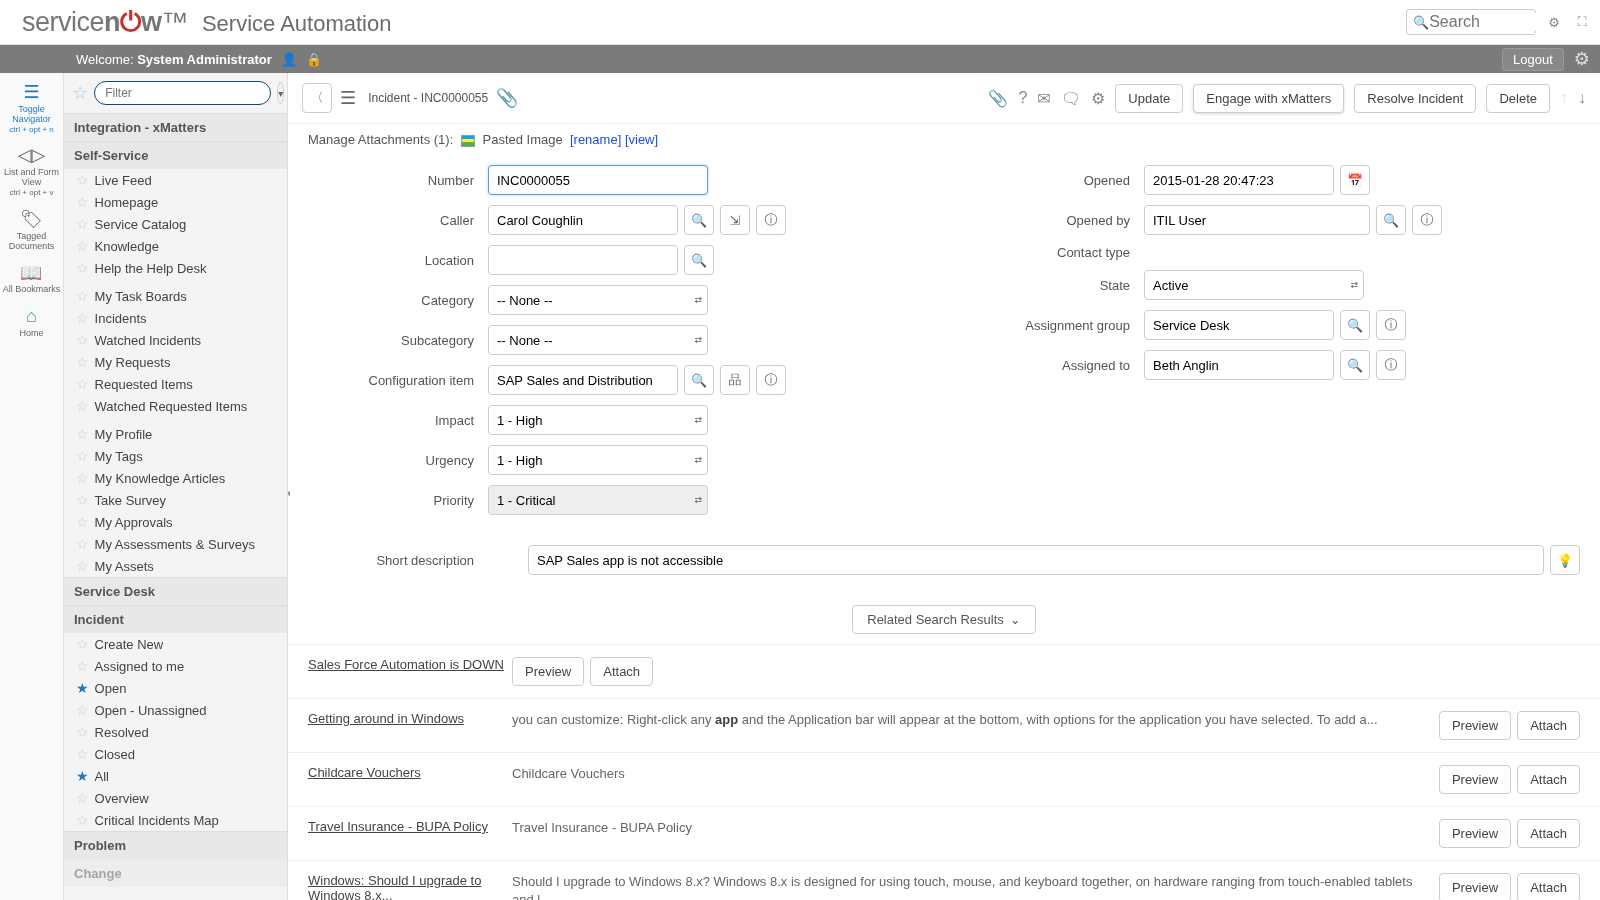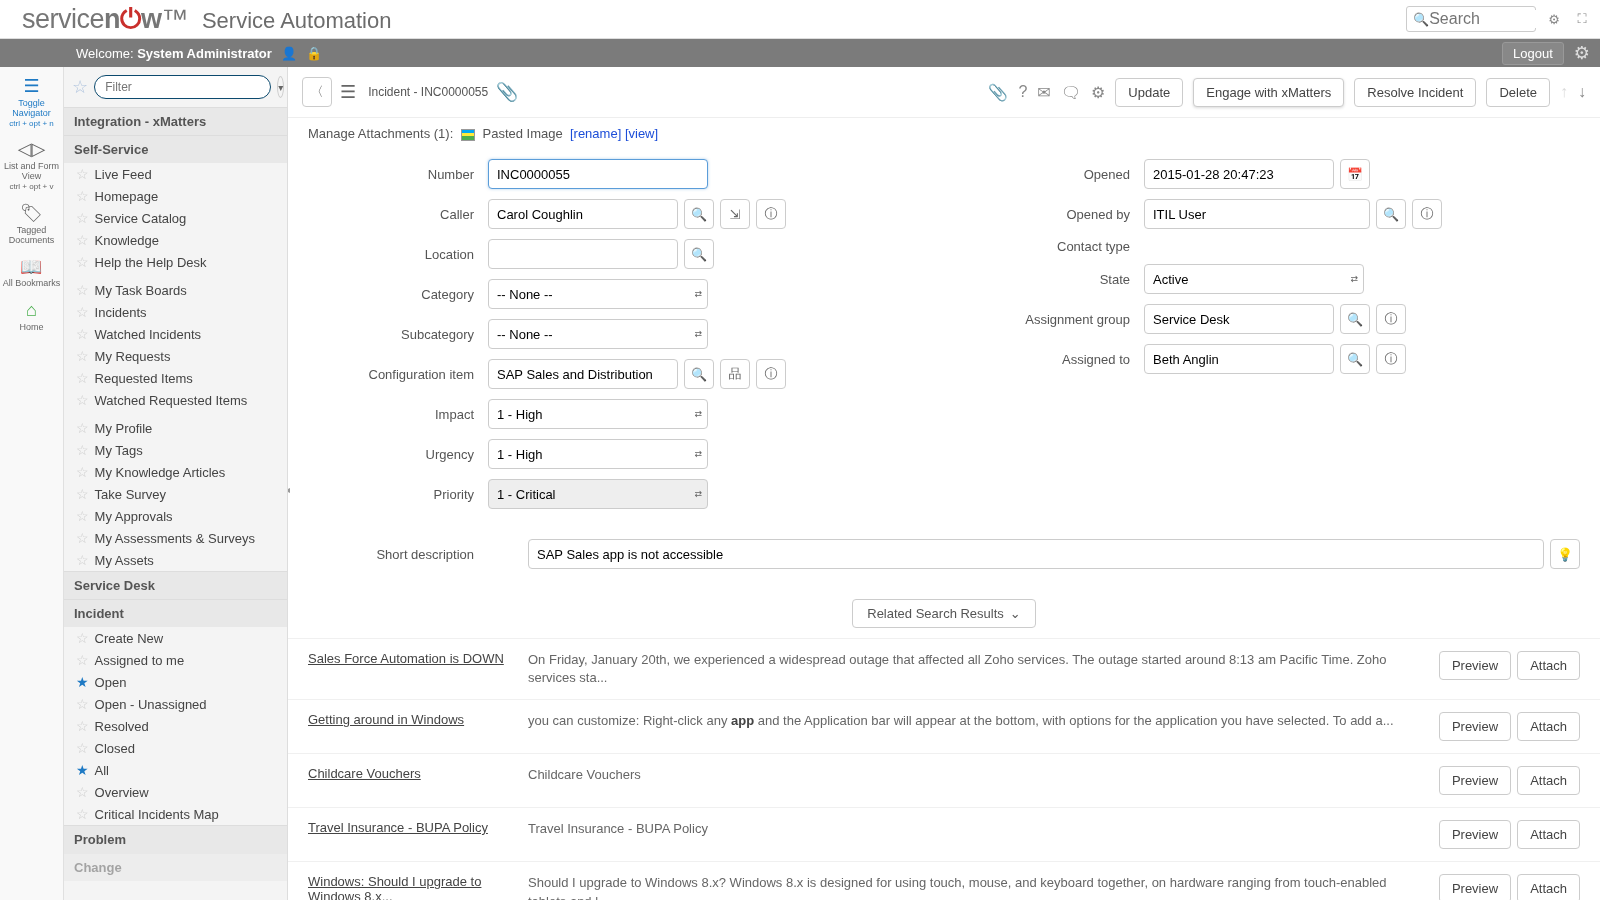--- a/index.html
+++ b/index.html
@@ -1,18 +1,18 @@
 <!DOCTYPE html>
 <html><head>
 <meta charset="utf-8">
 <style>
 * { box-sizing: border-box; margin: 0; padding: 0; font-family: Arial, Helvetica, sans-serif; }
 html, body { height: 100%; overflow: hidden; }
 body { display: flex; flex-direction: column; font-size: 13px; color: #333; }
-.topbar { display: flex; align-items: center; height: 39px; background: #fff; border-bottom: 1px solid #ddd; padding: 0 8px; }
+.topbar { display: flex; align-items: center; height: 45px; background: #fff; border-bottom: 1px solid #ddd; padding: 0 8px; }
 .logo { display: flex; align-items: baseline; gap: 14px; margin-left: 14px; }
 .logo-sn { font-size: 27px; font-weight: 300; color: #767676; letter-spacing: -0.5px; }
 .logo-sn b { font-weight: bold; }
 .logo-sn .red { color: #c9302c; font-weight: bold; }
 .logo-sub { font-size: 22px; color: #6c6c6c; font-weight: 300; }
 .top-right { margin-left: auto; display: flex; align-items: center; gap: 8px; }
 .search-top { display: flex; align-items: center; border: 1px solid #ccc; border-radius: 3px; padding: 2px 6px; width: 130px; height: 26px; }
 .search-top input { border: none; outline: none; flex: 1; font-size: 16px; }
 .search-top .arrow { font-size: 10px; }
 .gear-top, .expand-top { width: 20px; text-align: center; color: #888; cursor: pointer; }
@@ -58,21 +58,21 @@
 .txt-input.focus { border: 1.5px solid #5b9dd9; box-shadow: 0 0 3px rgba(91,157,217,0.5); }
 .sel { appearance: none; -webkit-appearance: none; background: #fff; border: 1px solid #ccc; border-radius: 4px; padding: 6px 22px 6px 8px; font-size: 13px; height: 30px; position: relative; }
 .sel-wrap { position: relative; display: inline-block; }
 .sel-wrap::after { content: "⇅"; font-size: 9px; position: absolute; right: 6px; top: 50%; transform: translateY(-50%) rotate(90deg); color: #666; pointer-events: none; }
 .ic-btn { width: 30px; height: 30px; border: 1px solid #ccc; border-radius: 4px; display: flex; align-items: center; justify-content: center; cursor: pointer; color: #666; font-size: 13px; background: #fff; }
 .w220 { width: 220px; }
 .full-row { padding: 0 20px 10px 20px; }
 .full-row .field-input-wrap .txt-input { flex: 1; margin-left: 40px; }
 .related-hdr { text-align: center; padding: 10px; }
 .related-pill { display: inline-flex; align-items: center; gap: 6px; border: 1px solid #ccc; border-radius: 4px; padding: 6px 14px; cursor: pointer; color: #555; }
-.result-row { display: flex; padding: 12px 20px; gap: 20px; align-items: flex-start; border-top: 1px solid #f0f0f0; }
+.result-row { display: flex; padding: 12px 20px; gap: 4px; align-items: flex-start; border-top: 1px solid #f0f0f0; }
 .result-title { width: 200px; color: #444; text-decoration: underline; cursor: pointer; }
 .result-body { flex: 1; color: #666; line-height: 1.4; }
 .result-btns { display: flex; gap: 6px; }
 .result-body b { font-weight: bold; color: #444; }
 .nav::-webkit-scrollbar, .main::-webkit-scrollbar { width: 8px; }
 .nav::-webkit-scrollbar-thumb, .main::-webkit-scrollbar-thumb { background: #ccc; border-radius: 4px; }
 </style>
 </head>
 <body>
 
@@ -412,21 +412,20 @@
     <div class="related-hdr">
       <div class="related-pill">
         <span>Related Search Results</span>
         <span>⌄</span>
       </div>
     </div>
 
     <div id="results">
         <div class="result-row">
           <div class="result-title">Sales Force Automation is DOWN</div>
-          <div class="result-body">On Friday, January 20th, we experienced a widespread outage that affected all Zoho services. The outage started around 8:13 am Pacific Time. Zoho services sta...</div>
           <div class="result-btns">
             <button class="btn">Preview</button>
             <button class="btn">Attach</button>
           </div>
         </div>
         <div class="result-row">
           <div class="result-title">Getting around in Windows</div>
           <div class="result-body">you can customize:  Right-click any <b>app</b> and the Application bar will appear at the bottom, with options for the application you have selected.   To add a...</div>
           <div class="result-btns">
             <button class="btn">Preview</button>

